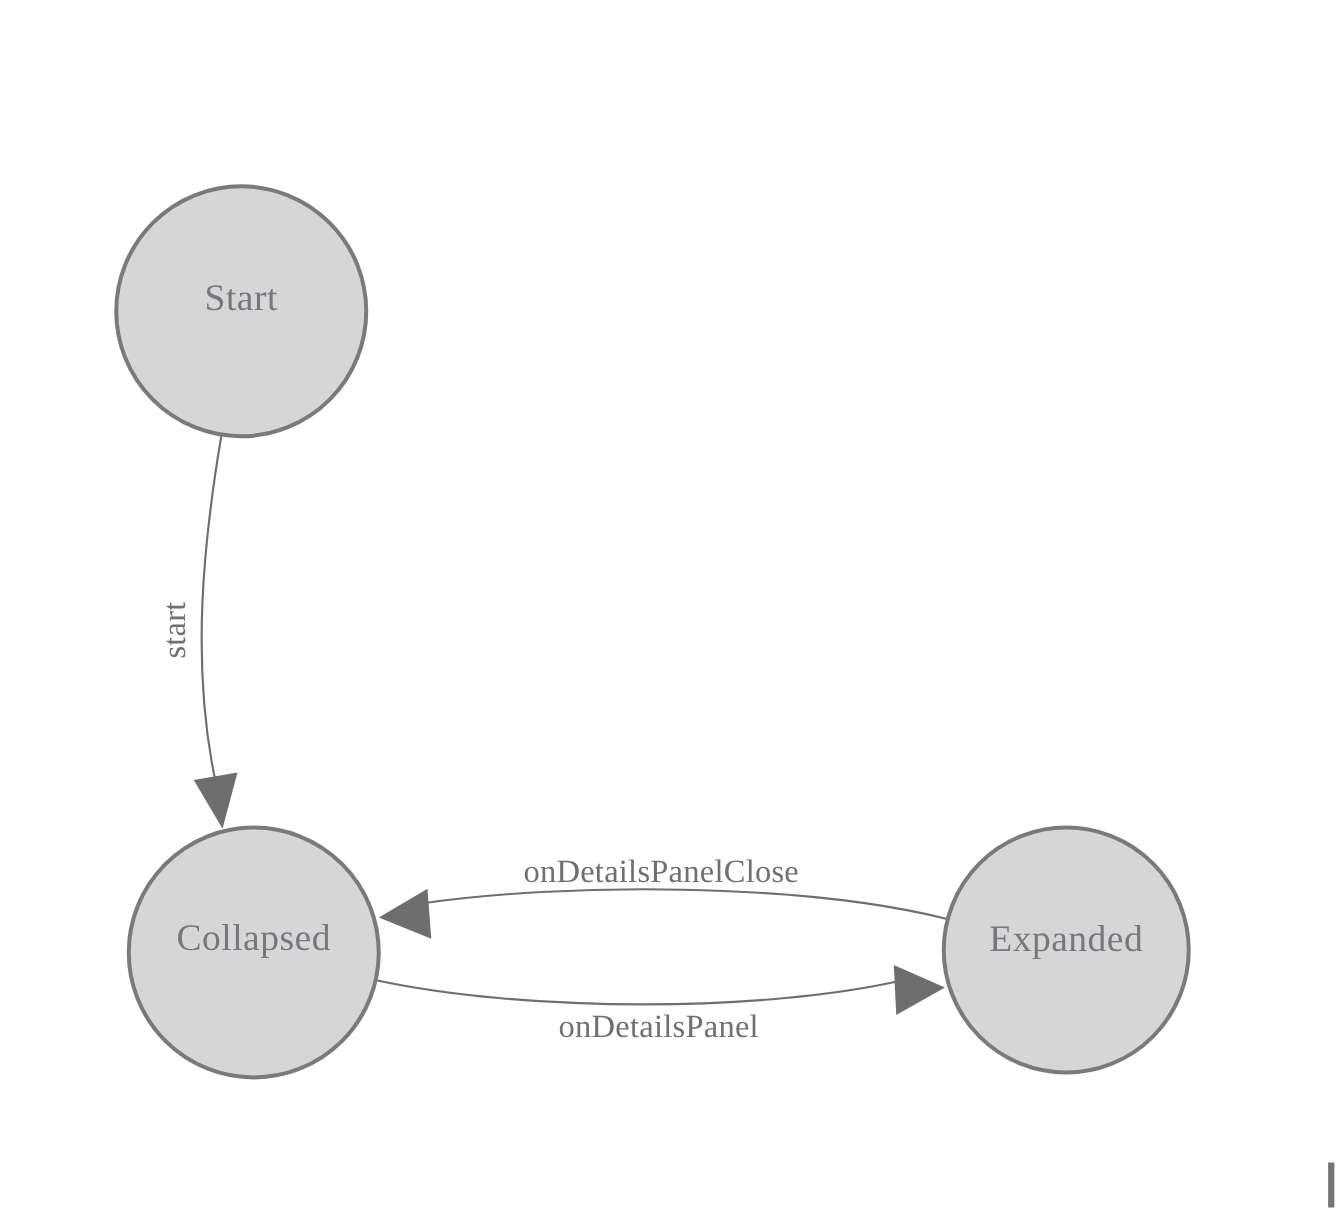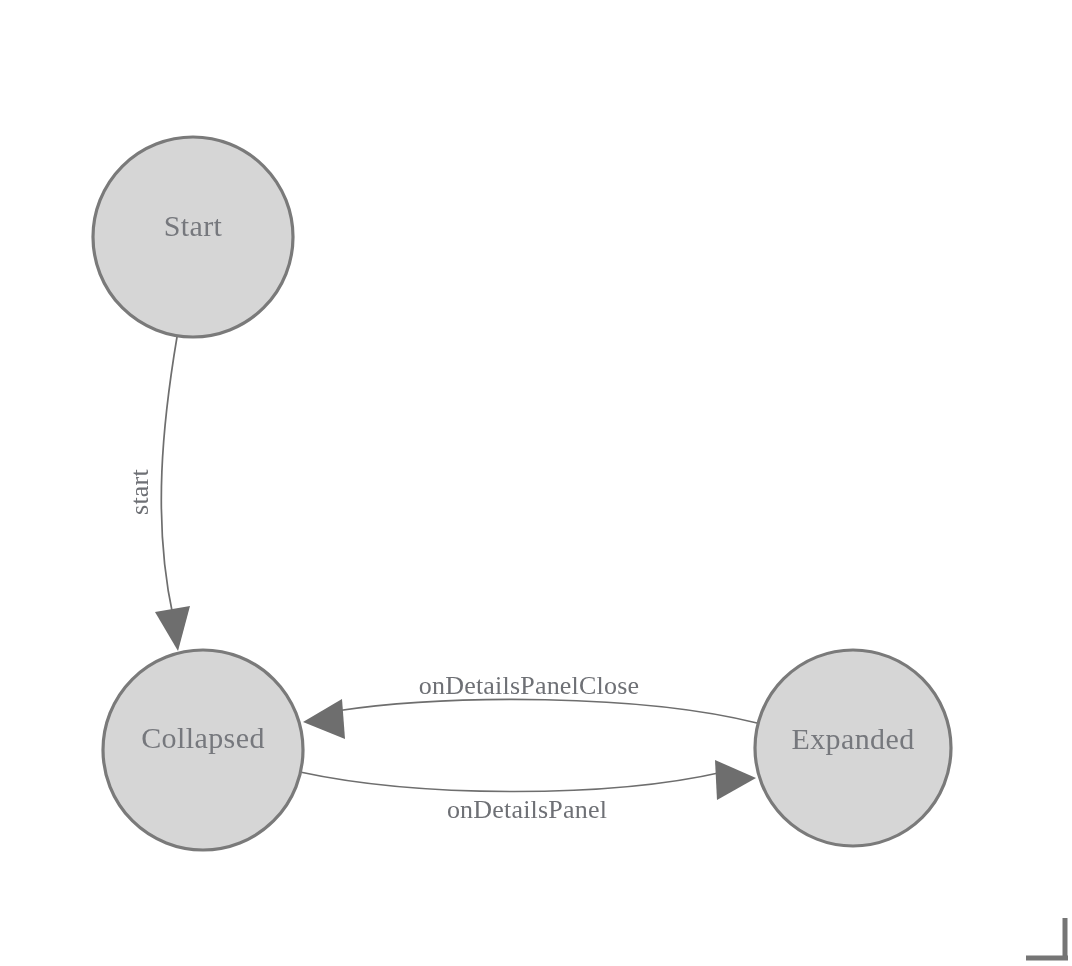--- a/index.html
+++ b/index.html
@@ -12,20 +12,21 @@
     width: 1072px;
     height: 966px;
     font-family: "Liberation Serif", "DejaVu Serif", serif;
     overflow: hidden;
   }
   #diagram-root {
     position: relative;
     width: 1072px;
     height: 770px;
     background: #ffffff;
+    margin-top: 12px;
   }
   #graph-svg {
     position: absolute;
     top: 0;
     left: 0;
     width: 1072px;
     height: 966px;
     display: block;
   }
   .node-circle {

